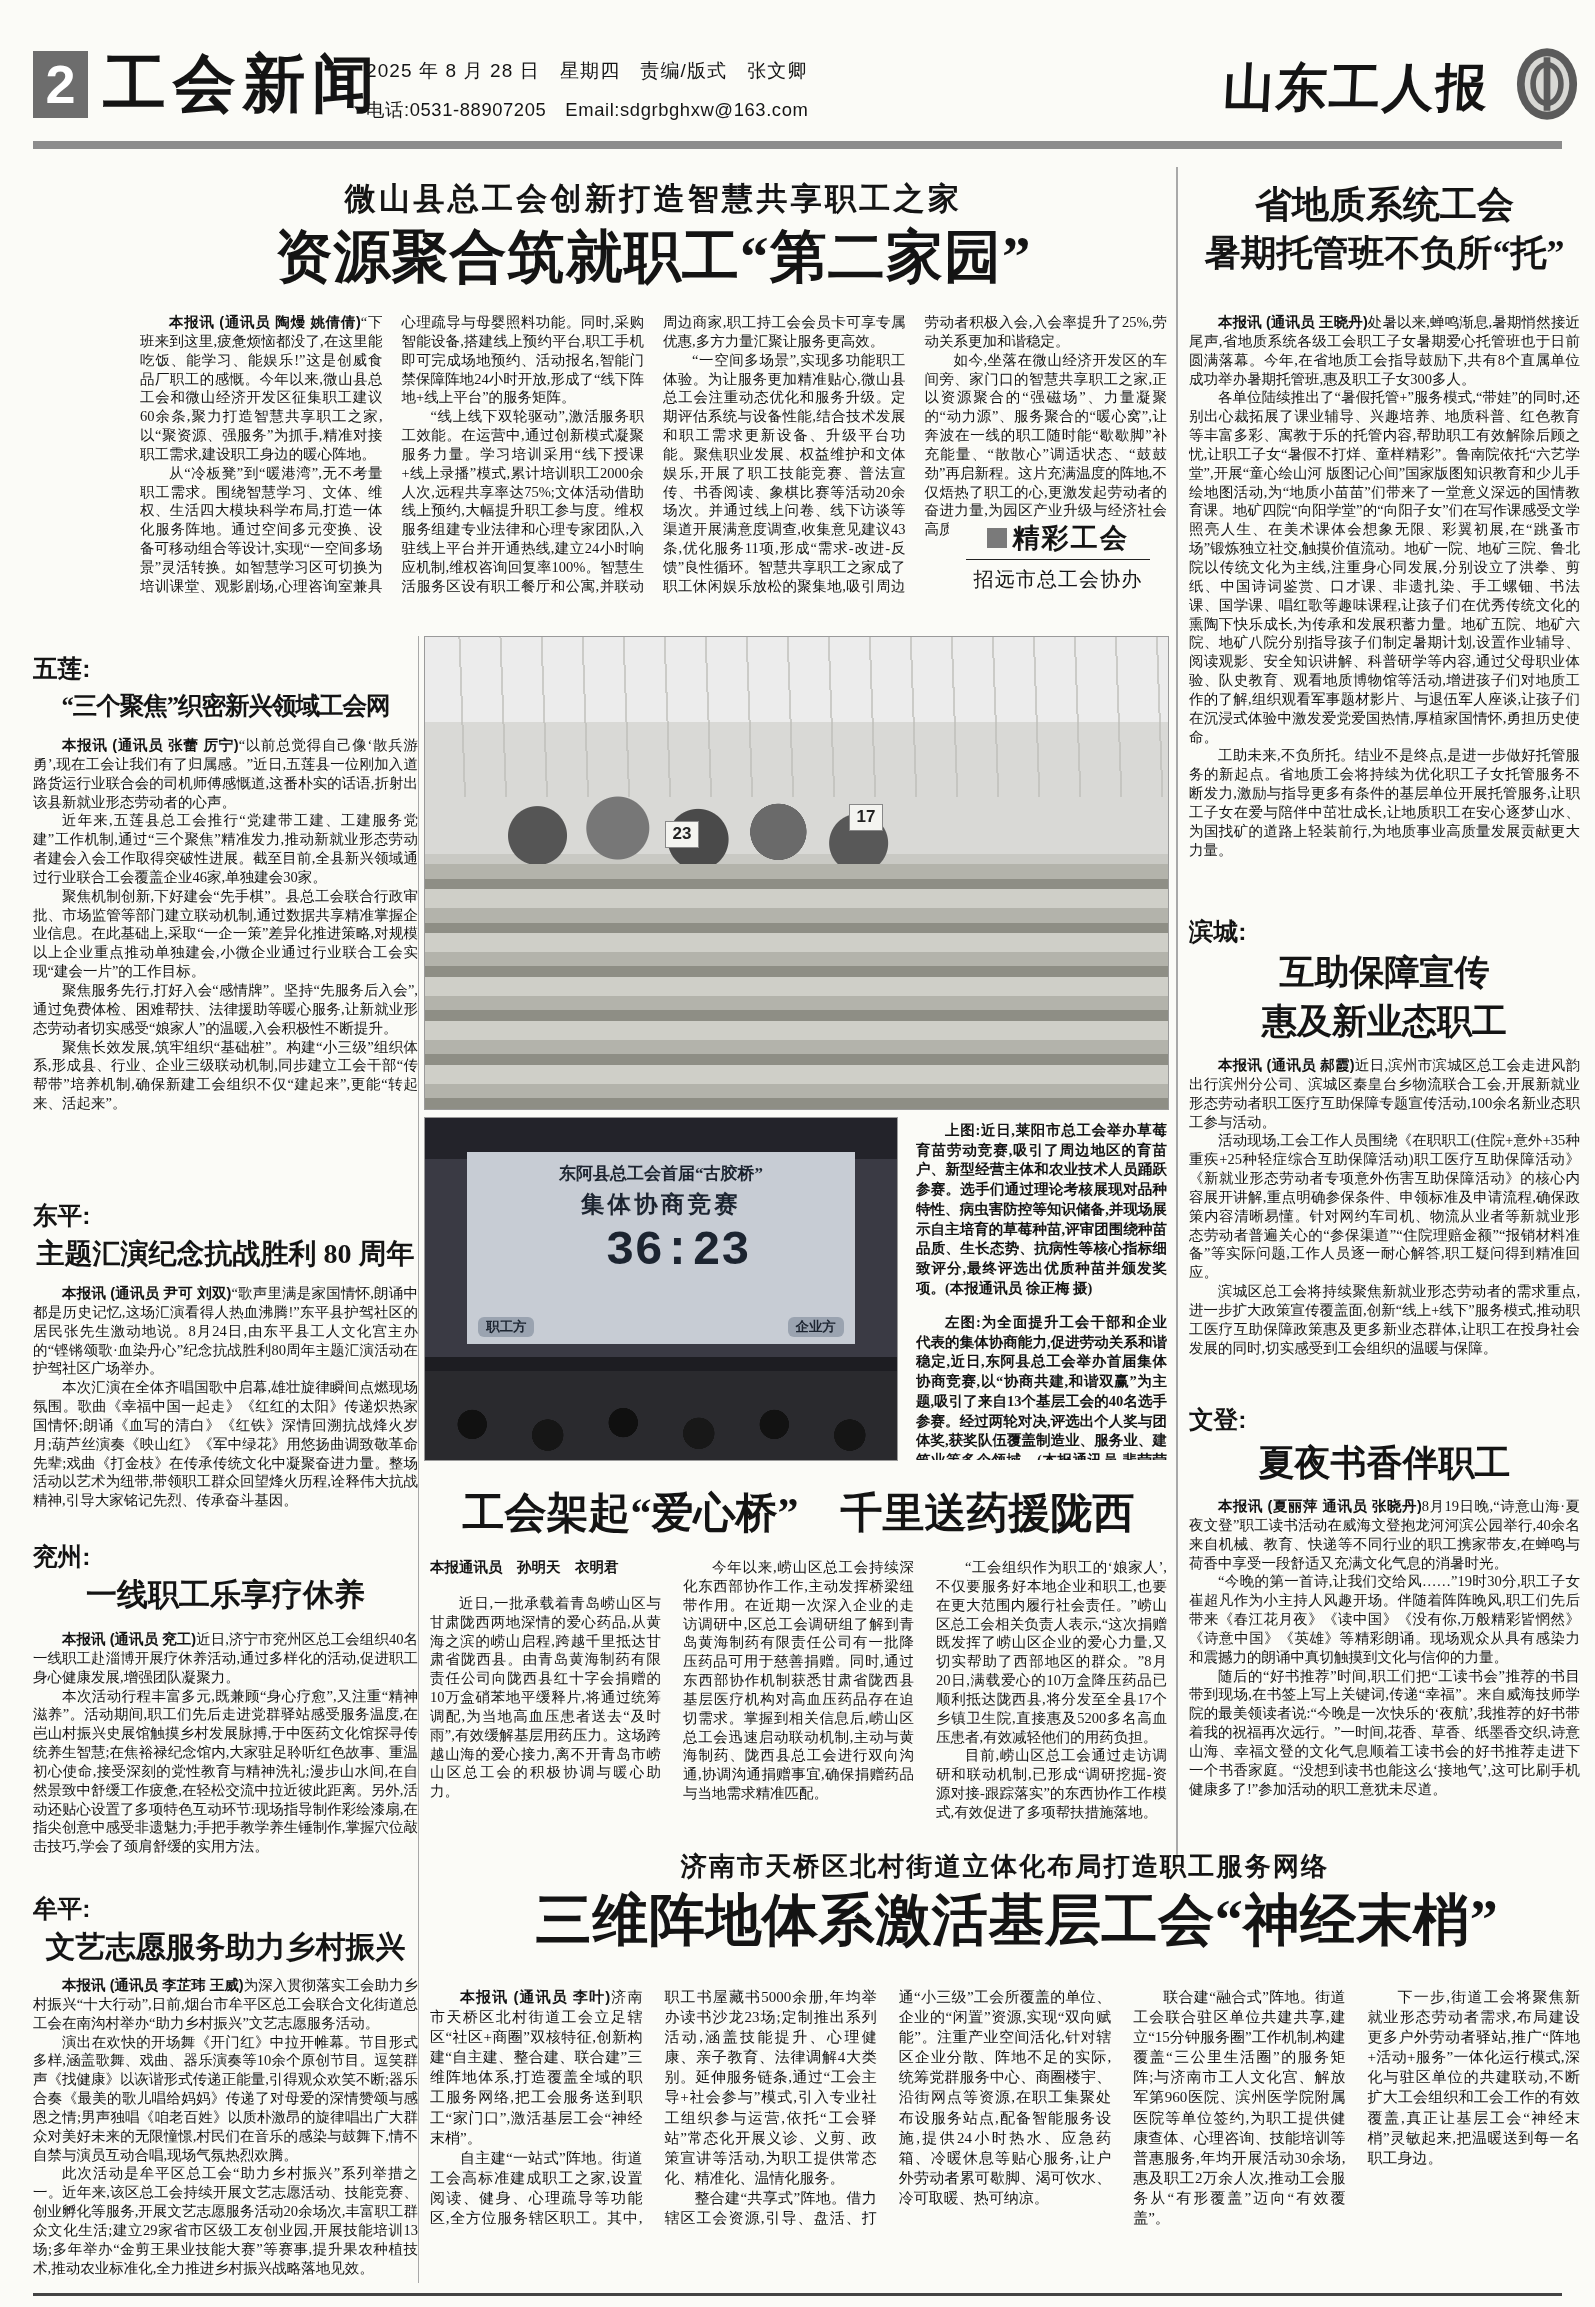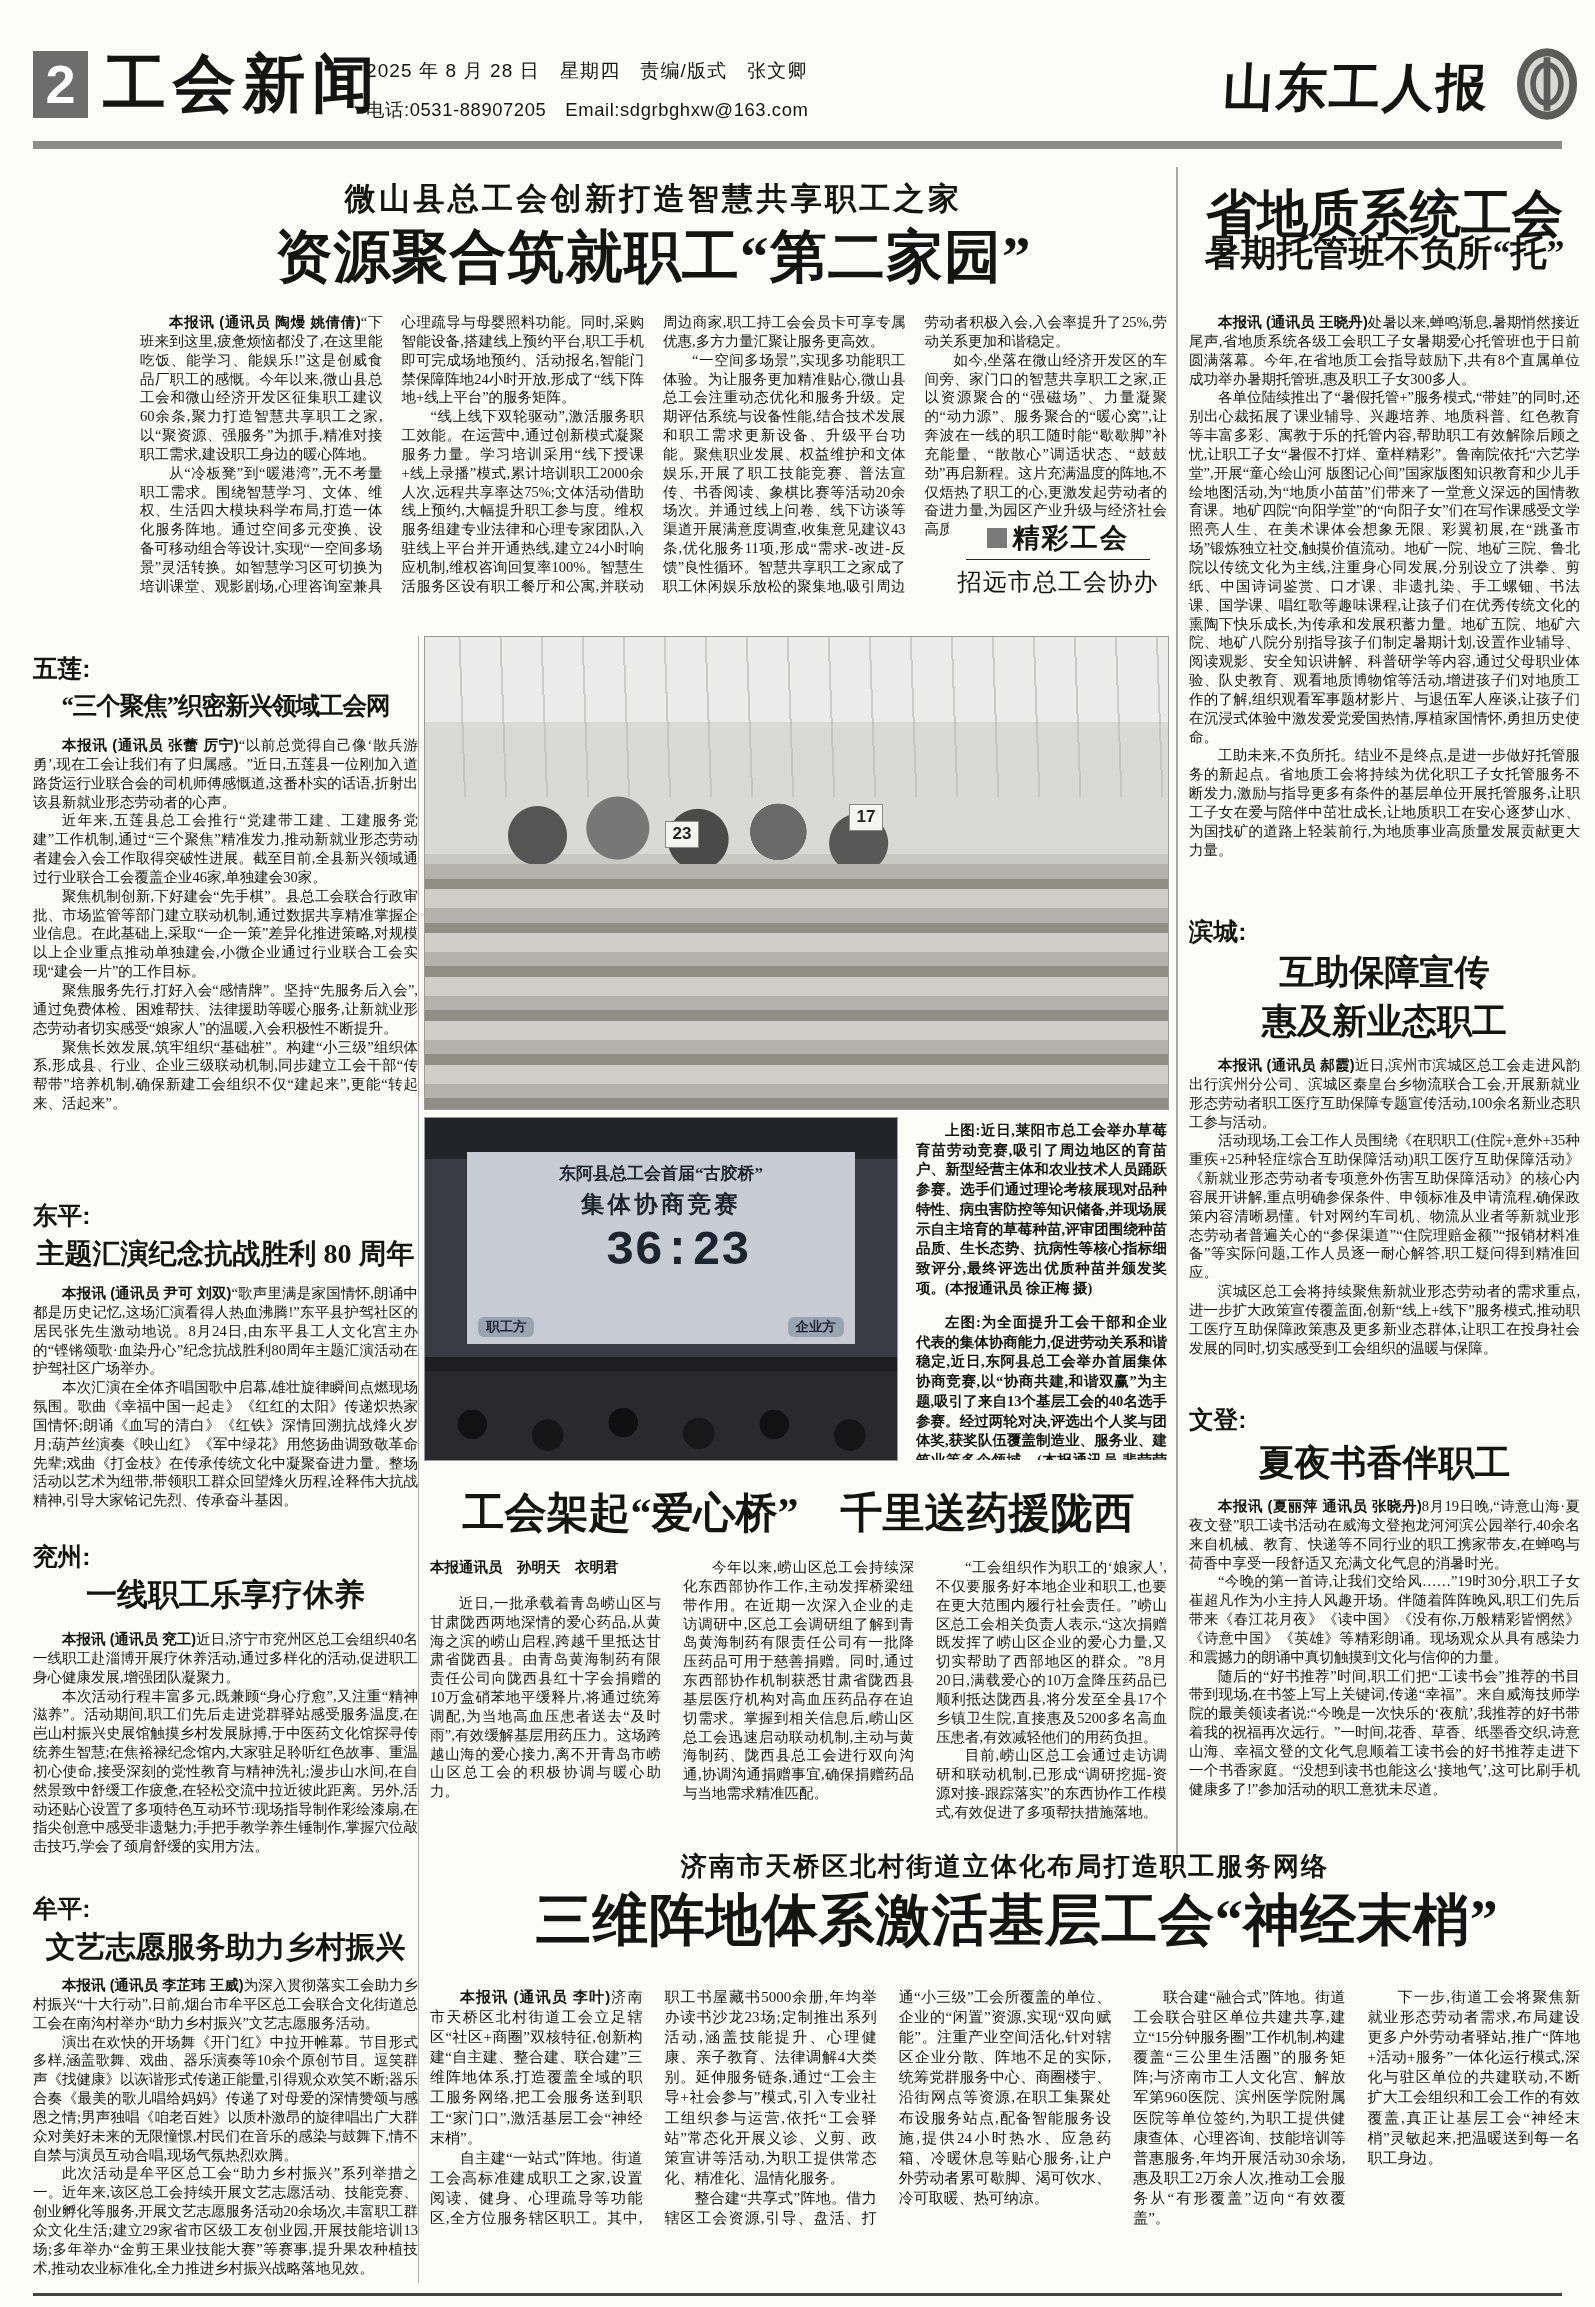--- a/index.html
+++ b/index.html
@@ -22,21 +22,21 @@
   .art-body p{margin:0;text-indent:2em;}
   .art-body .noindent{text-indent:0;}
   .lead-in{font-family:"Liberation Sans","DejaVu Sans",sans-serif;font-weight:bold;}
   .seclabel{font-family:"Liberation Sans","DejaVu Sans",sans-serif;font-weight:bold;font-size:24.6px;}
   .headline{font-weight:900;}
   
   .sponsor{background:#fbfbf7;text-align:center;}
   .sponsor .t{font:bold 27px/1 "Liberation Sans",sans-serif;letter-spacing:2.2px;}
   .sq{display:inline-block;width:20px;height:20px;background:#7a7a7a;margin-right:5.6px;vertical-align:-1.1px;}
   .sponsor hr{border:none;border-top:1.7px solid #222;width:184px;margin:7.8px auto 5.6px;}
-  .sponsor .s{font-size:24px;letter-spacing:1.1px;}
+  .sponsor .s{font-size:20px;letter-spacing:1.1px;}
   
   .photo{overflow:hidden;border:0.6px solid #9a9a9a;}
   .ph-big{background:linear-gradient(#ececec 0 18%,#d9d9d6 18% 46%,#c9c9c4 46% 100%);}
   .ph-big .roof{position:absolute;left:0;top:0;width:100%;height:34%;
       background:repeating-linear-gradient(88deg,transparent 0 39px,#bdbdb8 39px 41px);opacity:.7;}
   .ph-big .rows{position:absolute;left:0;bottom:0;width:100%;height:52%;
       background:repeating-linear-gradient(#b3b3ab 0 14.5px,#8e8e85 14.5px 24.6px,#cfcfc8 24.6px 44px);}
   .ph-big .people{position:absolute;left:8%;top:26%;width:60%;height:40%;
       background:radial-gradient(circle at 12% 40%,#555 0 29px,transparent 30px),
                  radial-gradient(circle at 30% 36%,#777 0 31px,transparent 32px),
@@ -95,21 +95,21 @@
 
   <div class="abs sponsor" style="left:949px;top:519px;width:218px;height:95px;padding-top:5.6px">
     <div class="t"><span class="sq"></span><span>精彩工会</span></div>
     <hr>
     <div class="s">招远市总工会协办</div>
   </div>
 
   <div class="abs vr" style="left:1176px;top:167px;width:1.7px;height:1692px"></div>
   <div class="abs vr" style="left:418px;top:636px;width:1.1px;height:1647px"></div>
 
-  <div class="abs center headline" style="left:1189px;top:180px;width:391px;font-size:51px">省地质系统工会</div>
+  <div class="abs center headline" style="left:1189px;top:180px;width:391px;font-size:37px">省地质系统工会</div>
   <div class="abs center headline" style="left:1189px;top:229px;width:391px;font-size:36px">暑期托管班不负所“托”</div>
   <div class="abs art-body" style="left:1189px;top:313px;width:391px;height:553px;column-count:1">
     <p><b class="lead-in">本报讯 (通讯员 王晓丹)</b><span>处暑以来,蝉鸣渐息,暑期悄然接近尾声,省地质系统各级工会职工子女暑期爱心托管班也于日前圆满落幕。今年,在省地质工会指导鼓励下,共有8个直属单位成功举办暑期托管班,惠及职工子女300多人。</span></p>
     <p>各单位陆续推出了“暑假托管+”服务模式,“带娃”的同时,还别出心裁拓展了课业辅导、兴趣培养、地质科普、红色教育等丰富多彩、寓教于乐的托管内容,帮助职工有效解除后顾之忧,让职工子女“暑假不打烊、童样精彩”。鲁南院依托“六艺学堂”,开展“童心绘山河 版图记心间”国家版图知识教育和少儿手绘地图活动,为“地质小苗苗”们带来了一堂意义深远的国情教育课。地矿四院“向阳学堂”的“向阳子女”们在写作课感受文学照亮人生、在美术课体会想象无限、彩翼初展,在“跳蚤市场”锻炼独立社交,触摸价值流动。地矿一院、地矿三院、鲁北院以传统文化为主线,注重身心同发展,分别设立了洪拳、剪纸、中国诗词鉴赏、口才课、非遗扎染、手工螺钿、书法课、国学课、唱红歌等趣味课程,让孩子们在优秀传统文化的熏陶下快乐成长,为传承和发展积蓄力量。地矿五院、地矿六院、地矿八院分别指导孩子们制定暑期计划,设置作业辅导、阅读观影、安全知识讲解、科普研学等内容,通过父母职业体验、队史教育、观看地质博物馆等活动,增进孩子们对地质工作的了解,组织观看军事题材影片、与退伍军人座谈,让孩子们在沉浸式体验中激发爱党爱国热情,厚植家国情怀,勇担历史使命。</p>
     <p>工助未来,不负所托。结业不是终点,是进一步做好托管服务的新起点。省地质工会将持续为优化职工子女托管服务不断发力,激励与指导更多有条件的基层单位开展托管服务,让职工子女在爱与陪伴中茁壮成长,让地质职工在安心逐梦山水、为国找矿的道路上轻装前行,为地质事业高质量发展贡献更大力量。</p>
   </div>
 
   <div class="abs seclabel" style="left:1189px;top:915px">滨城:</div>
   <div class="abs center headline" style="left:1189px;top:949px;width:391px;font-size:35px">互助保障宣传</div>
   <div class="abs center headline" style="left:1189px;top:998px;width:391px;font-size:35px">惠及新业态职工</div>

